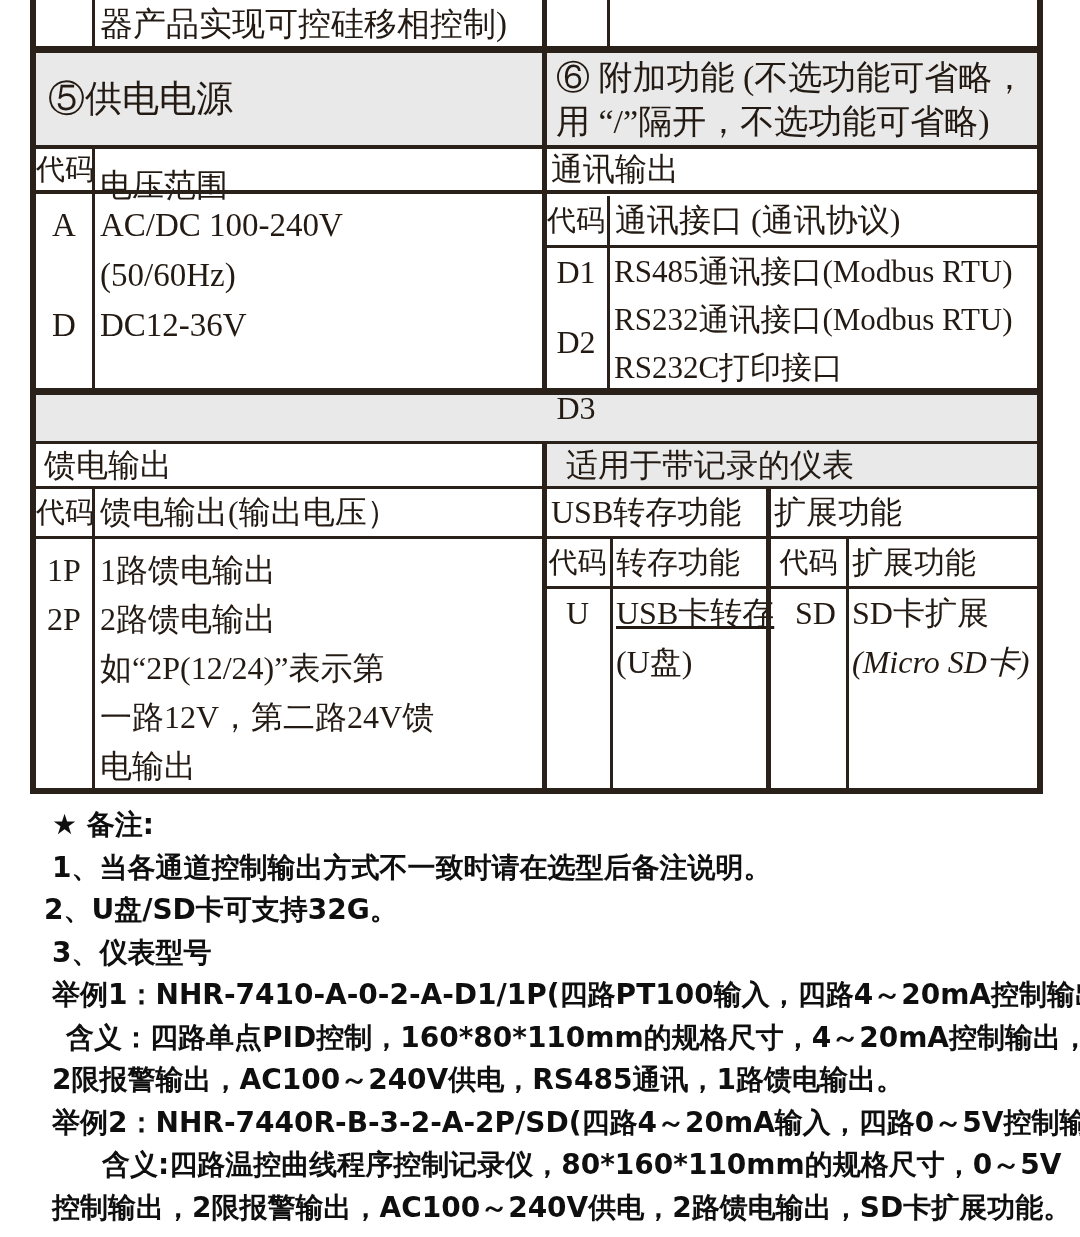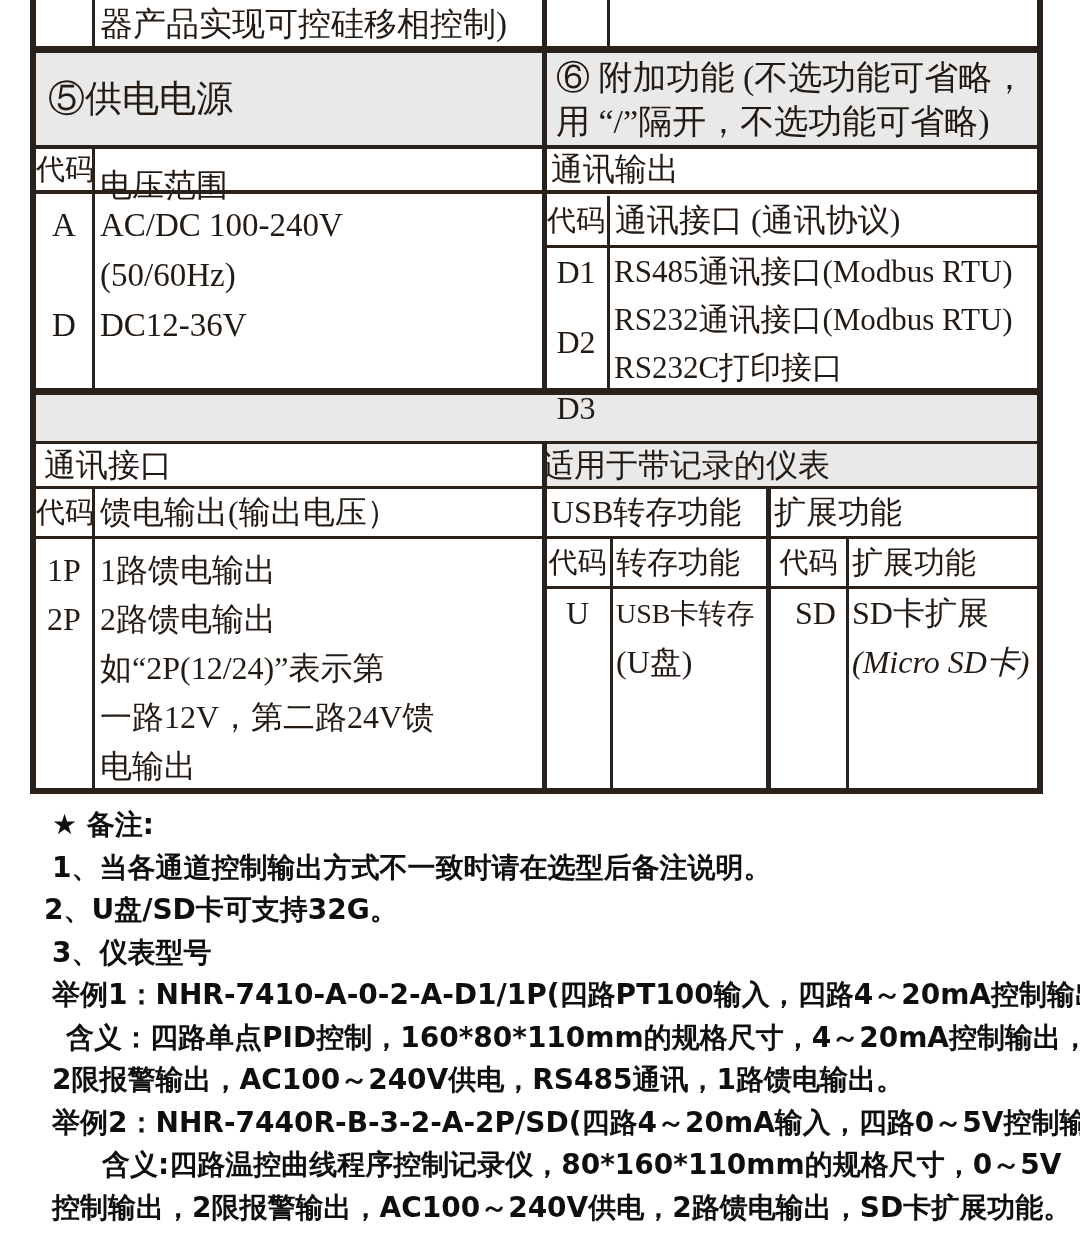--- a/index.html
+++ b/index.html
@@ -46,43 +46,43 @@
   <div class="cell" style="left:615px;top:196px;height:49px;line-height:49px;font-size:32px;">通讯接口 (通讯协议)</div>
 
   <div class="cell code" style="left:545px;top:248px;width:62px;height:48px;line-height:48px;font-size:32px;">D1</div>
   <div class="cell" style="left:614px;top:248px;height:48px;line-height:48px;font-size:31px;">RS485通讯接口(Modbus RTU)</div>
   <div class="cell code" style="left:545px;top:296px;width:62px;height:48px;line-height:48px;font-size:32px;margin-top:22px;">D2</div>
   <div class="cell" style="left:614px;top:296px;height:48px;line-height:48px;font-size:31px;">RS232通讯接口(Modbus RTU)</div>
   <div class="cell code" style="left:545px;top:344px;width:62px;height:48px;line-height:48px;font-size:32px;margin-top:40px;">D3</div>
   <div class="cell" style="left:614px;top:344px;height:48px;line-height:48px;font-size:31px;">RS232C打印接口</div>
 
 
-  <div class="cell" style="left:44px;top:444px;height:42px;line-height:42px;font-size:32px;">通讯接口</div>
-  <div class="cell" style="left:542px;top:444px;height:42px;line-height:42px;font-size:32px;">适用于带记录的仪表</div>
+  <div class="cell" style="left:44px;top:444px;height:42px;line-height:42px;font-size:32px;">馈电输出</div>
+  <div class="cell" style="left:566px;top:444px;height:42px;line-height:42px;font-size:32px;">适用于带记录的仪表</div>
 
   <div class="cell code" style="left:36px;top:489px;width:56px;height:47px;line-height:47px;font-size:29px;">代码</div>
   <div class="cell" style="left:100px;top:489px;height:47px;line-height:47px;font-size:32px;">馈电输出(输出电压）</div>
   <div class="cell" style="left:551px;top:489px;height:47px;line-height:47px;font-size:32px;">USB转存功能</div>
   <div class="cell" style="left:774px;top:489px;height:47px;line-height:47px;font-size:32px;">扩展功能</div>
 
   <div class="cell code" style="left:545px;top:539px;width:65px;height:47px;line-height:47px;font-size:29px;">代码</div>
   <div class="cell" style="left:616px;top:539px;height:47px;line-height:47px;font-size:31px;">转存功能</div>
   <div class="cell code" style="left:771px;top:539px;width:75px;height:47px;line-height:47px;font-size:29px;">代码</div>
   <div class="cell" style="left:852px;top:539px;height:47px;line-height:47px;font-size:31px;">扩展功能</div>
 
   <div class="cell code" style="left:36px;top:546px;width:56px;height:49px;line-height:49px;font-size:32px;">1P</div>
   <div class="cell" style="left:100px;top:546px;height:49px;line-height:49px;font-size:32px;">1路馈电输出</div>
   <div class="cell code" style="left:36px;top:595px;width:56px;height:49px;line-height:49px;font-size:32px;">2P</div>
   <div class="cell" style="left:100px;top:595px;height:49px;line-height:49px;font-size:32px;">2路馈电输出</div>
   <div class="cell" style="left:100px;top:644px;height:49px;line-height:49px;font-size:32px;">如“2P(12/24)”表示第</div>
   <div class="cell" style="left:100px;top:693px;height:49px;line-height:49px;font-size:32px;">一路12V，第二路24V馈</div>
   <div class="cell" style="left:100px;top:742px;height:49px;line-height:49px;font-size:32px;">电输出</div>
 
   <div class="cell code" style="left:545px;top:589px;width:65px;height:49px;line-height:49px;font-size:32px;">U</div>
-  <div class="cell" style="left:616px;top:589px;height:49px;line-height:49px;font-size:28px;">USB卡转存</div>
+  <div class="cell" style="left:616px;top:589px;height:49px;line-height:49px;font-size:32px;text-decoration:underline;">USB卡转存</div>
   <div class="cell" style="left:616px;top:638px;height:49px;line-height:49px;font-size:32px;">(U盘)</div>
 
   <div class="cell code" style="left:771px;top:589px;width:89px;height:49px;line-height:49px;font-size:32px;">SD</div>
   <div class="cell" style="left:852px;top:589px;height:49px;line-height:49px;font-size:32px;">SD卡扩展</div>
   <div class="cell" style="left:852px;top:638px;height:49px;line-height:49px;font-size:32px;font-style:italic;">(Micro SD卡)</div>
 
   <div class="ln" style="left:30px;top:0;width:6px;height:794px;"></div>
   <div class="ln" style="left:1037px;top:0;width:6px;height:794px;"></div>
   <div class="ln" style="left:542px;top:0;width:5px;height:395px;"></div>
   <div class="ln" style="left:542px;top:441px;width:5px;height:353px;"></div>

